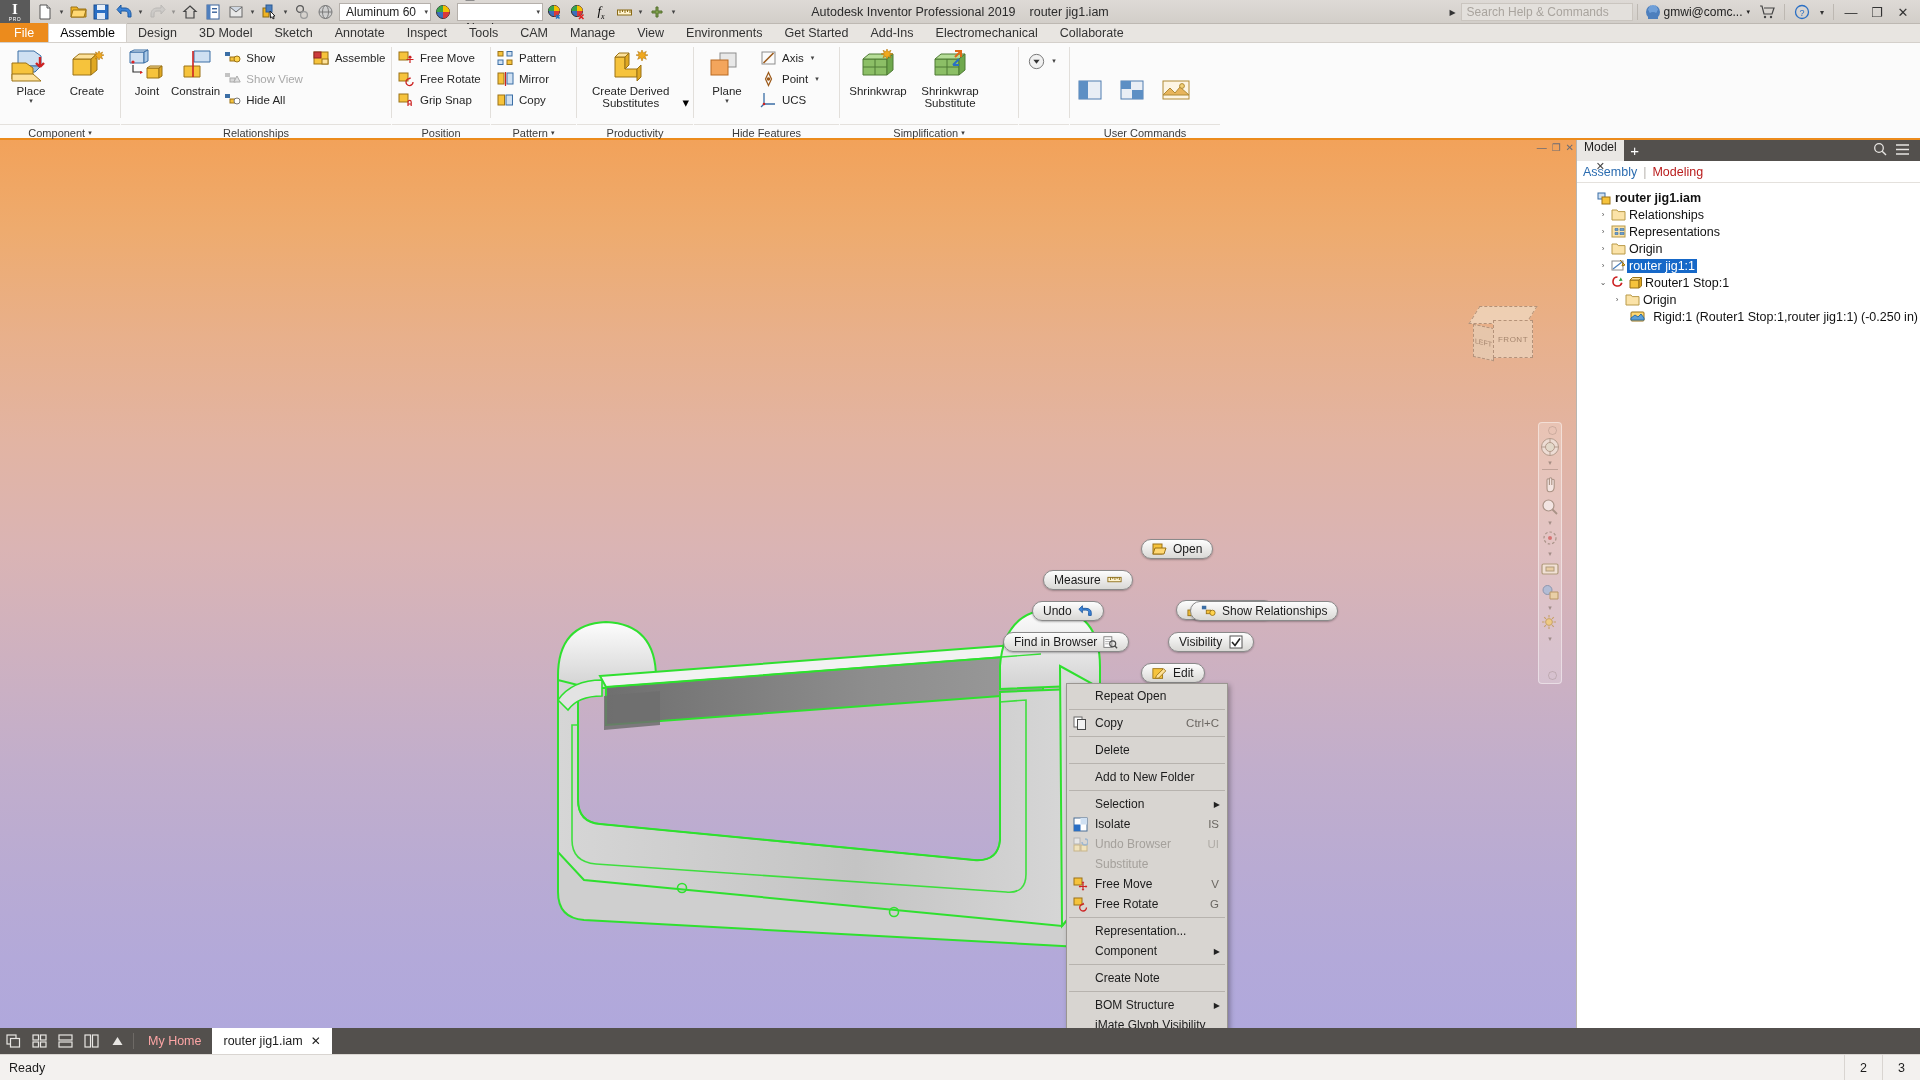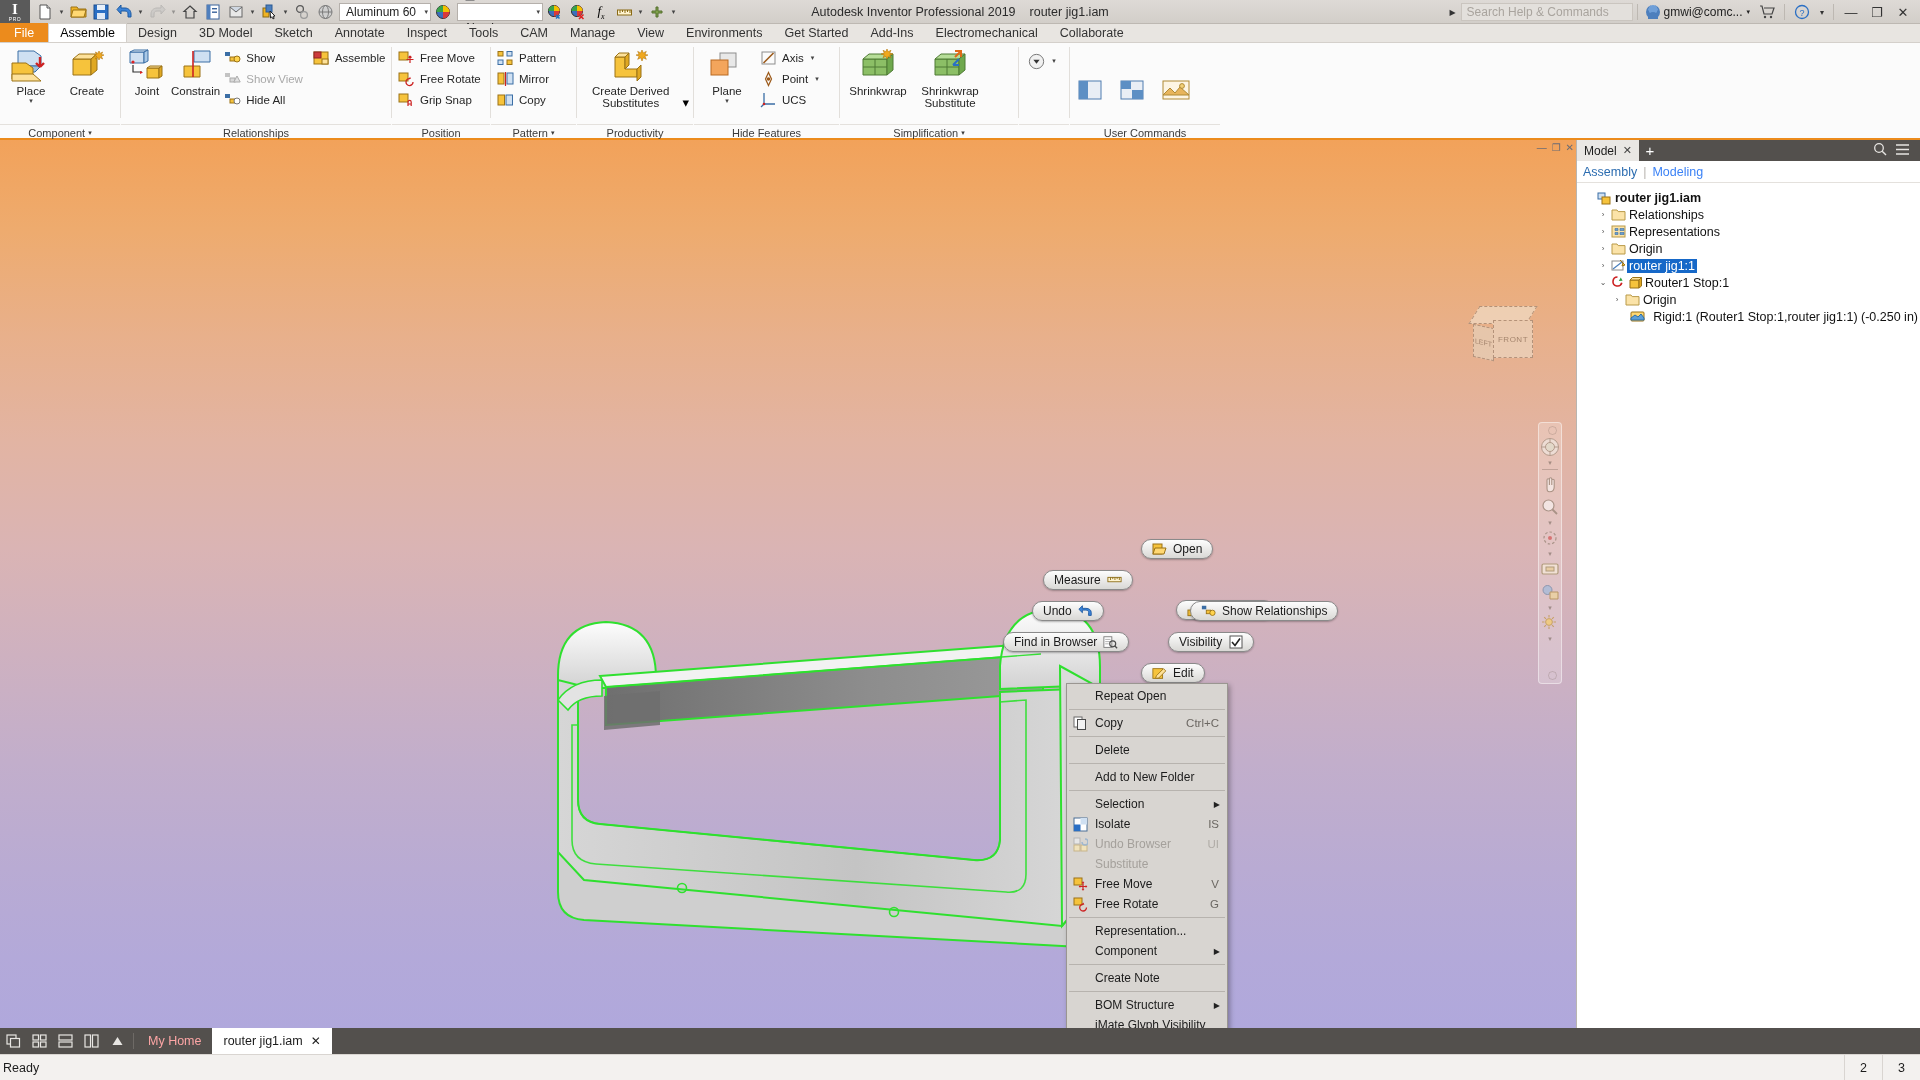--- a/index.html
+++ b/index.html
@@ -193,34 +193,34 @@
   
   .browser {
     position:absolute; left:1576px; top:140px; width:344px; height:888px;
     background:#fff; border-left:1px solid #b9b5b0;
   }
   .br-tabbar {
     height:21px; background:#53504d; display:flex; align-items:stretch;
   }
   .br-tab {
     background:#e9e7e4; color:#1b1b1b; font-size:12px;
-    display:flex;align-items:center; gap:6px; padding:0 7px;
+    display:flex;align-items:center; gap:6px; padding:0 7px;flex-direction:column;
   }
   .br-tab .x{font-size:11px;color:#444;}
   .br-plus{ color:#fff; font-size:15px; width:22px;
             display:flex;align-items:center;justify-content:center;}
   .br-tools{ margin-left:auto; display:flex; align-items:center; gap:8px; padding-right:10px;
              color:#e6e4e1;}
   .br-sub {
     height:22px; display:flex; align-items:center; gap:6px;
     padding-left:6px; font-size:12.5px; border-bottom:1px solid #e4e1dd;
   }
   .br-sub .as{ color:#2b6cb0;}
   .br-sub .bar{ color:#b9b5b0;}
-  .br-sub .md{ color:#3b82f6;}
+  .br-sub .md{ color:#b91c1c;}
   .tree { padding:6px 0 0 2px; font-size:12.5px; color:#111;}
   .trow { display:flex; align-items:center; height:17px; white-space:nowrap;}
   .exp { width:12px; text-align:center; font-size:8px; color:#555; }
   .tico{ width:18px; display:flex;align-items:center;justify-content:center;}
   .tlabel{ padding:0 2px; }
   .tlabel.sel{ background:#1668c8; color:#fff; }
   .tlabel.bold{ font-weight:bold; }
 
   
   .docbar {
@@ -231,21 +231,21 @@
   .dv{width:1px;background:#6e6a66;margin:5px 3px;}
   .doc-tab{ display:flex;align-items:center;gap:8px; padding:0 11px; font-size:12.5px;
             color:#fca5a5;}
   .doc-tab.active{ background:#fff; color:#1b1b1b;}
   .doc-tab .x{font-size:12px;}
   .statusbar {
     position:absolute; left:0; top:1054px; width:1920px; height:26px;
     background:#f3f1ef; border-top:1px solid #d9d5d1;
     display:flex; align-items:center; font-size:12.5px; color:#1c1c1c;
   }
-  .sb-ready{ padding-left:3px; }
+  .sb-ready{ padding-left:9px; }
   .sb-right{ margin-left:auto; display:flex; align-items:center; height:26px;}
   .sb-cell{ width:38px; text-align:center; border-left:1px solid #d9d5d1; height:26px;
             display:flex;align-items:center;justify-content:center;}
 </style>
 </head>
 <body>
 
 <div id="app">
 
   <div class="titlebar">

